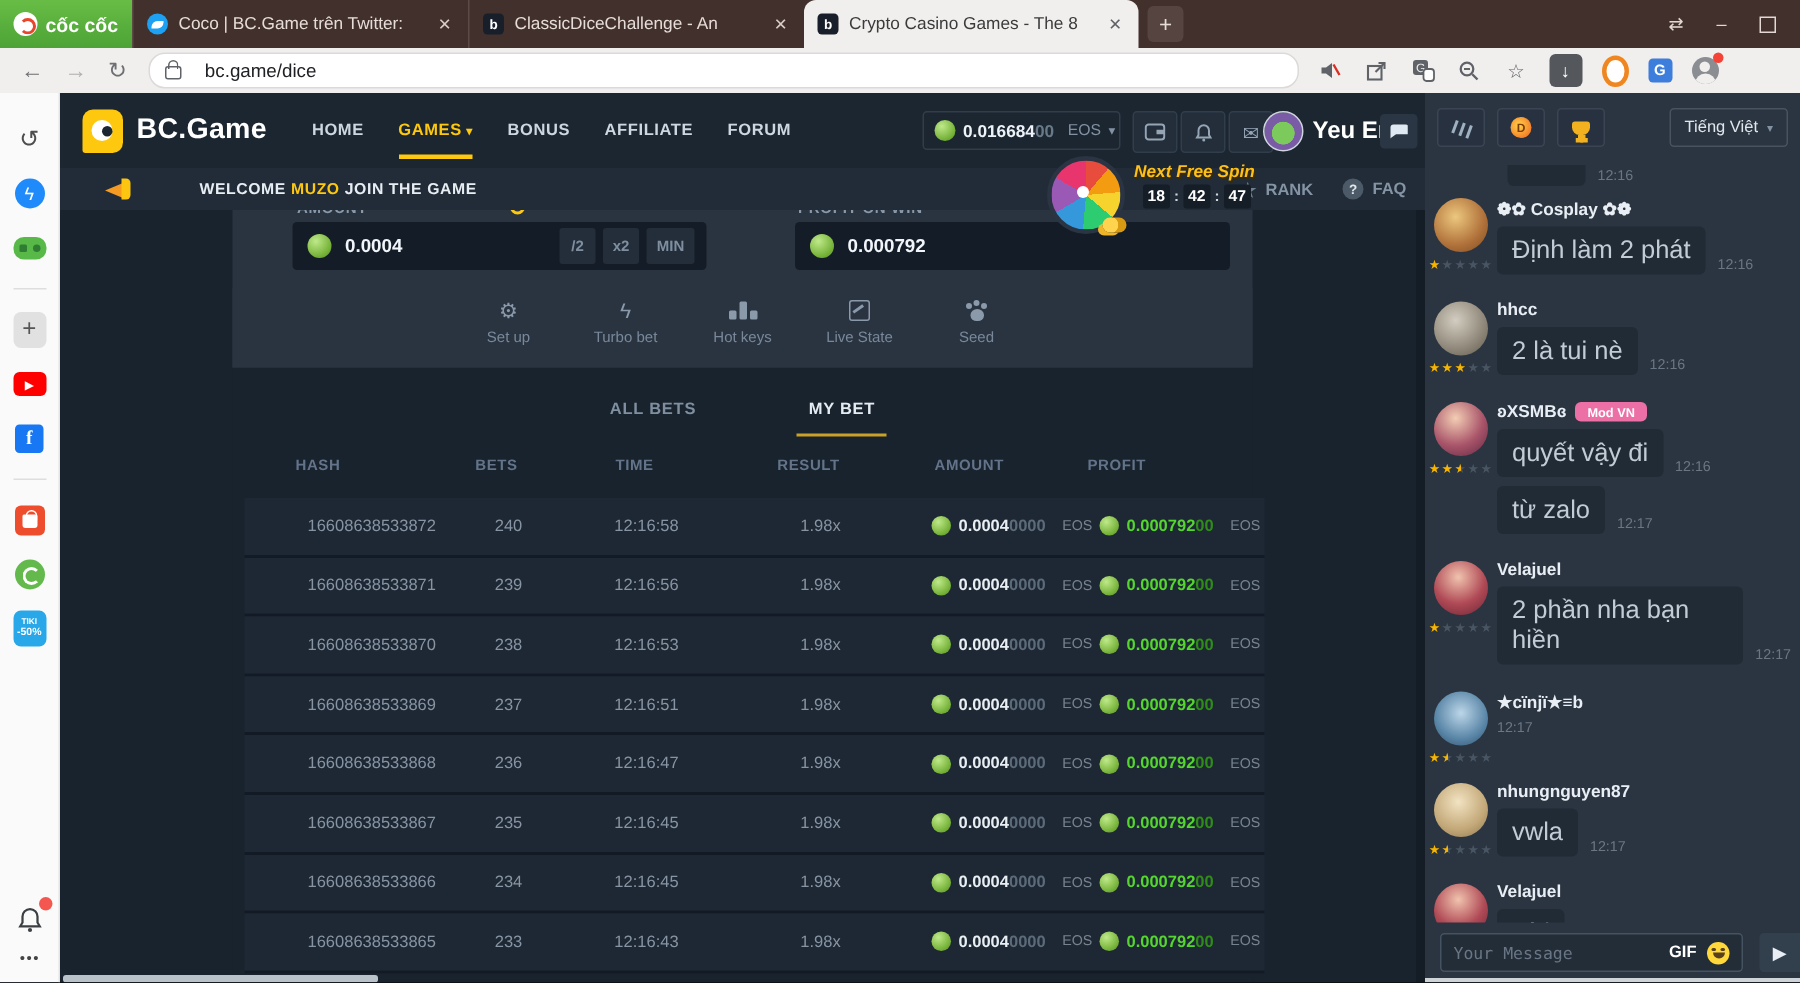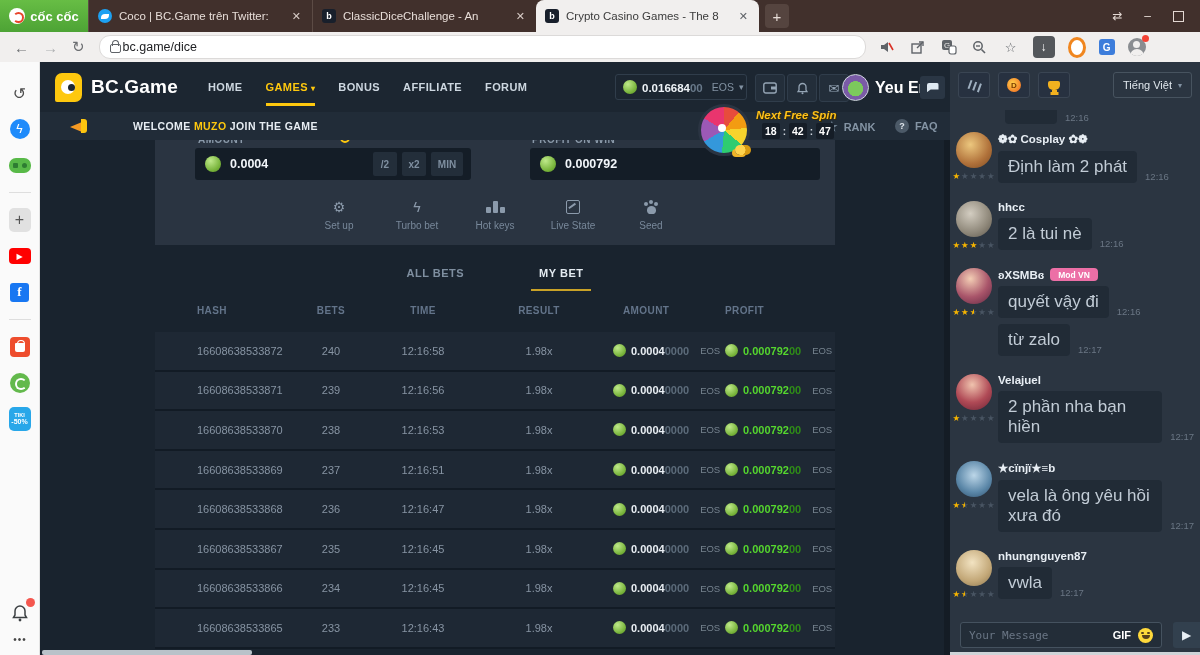--- a/index.html
+++ b/index.html
@@ -19,21 +19,21 @@
   .fav-tw{width:14px;height:14px;border-radius:50%;background:#1da1f2;flex:none;position:relative;}
   .fav-tw:after{content:"";position:absolute;left:3px;top:5px;width:8px;height:5px;background:#fff;border-radius:4px 0 4px 0;}
   .fav-bc{width:14px;height:14px;border-radius:3px;background:#181f2b;color:#fff;font-size:9px;font-weight:bold;display:flex;align-items:center;justify-content:center;flex:none;}
   .newtab{width:24px;height:24px;margin-left:6px;border-radius:4px;background:#55443f;color:#e7ddd8;font-size:15px;display:flex;align-items:center;justify-content:center;}
   .winctl{margin-left:auto;display:flex;align-items:center;gap:22px;padding-right:16px;color:#e3d8d3;font-size:12px;}
   .winctl .sq{width:9px;height:9px;border:1.5px solid #e3d8d3;}
   
   .toolbar{position:absolute;left:0;top:32px;width:1200px;height:30px;background:#f1efee;display:flex;align-items:center;}
   .navbtn{color:#6d6f72;font-size:15px;margin-left:14px;}
   .navbtn.dim{color:#aeb0b2;}
-  .urlbar{margin-left:14px;width:745px;height:22px;background:#fff;border:1px solid #dcdad9;border-radius:11px;display:flex;align-items:center;gap:2px;padding:0 10px;}
+  .urlbar{margin-left:14px;width:745px;height:22px;background:#fff;border:1px solid #dcdad9;border-radius:11px;display:flex;align-items:center;gap:16px;padding:0 10px;}
   .lock{width:9px;height:7px;border:1.5px solid #5f6368;border-radius:2px;position:relative;margin-top:3px;}
   .lock:before{content:"";position:absolute;left:1px;top:-5px;width:5px;height:5px;border:1.5px solid #5f6368;border-bottom:none;border-radius:4px 4px 0 0;}
   .url{font-size:12.5px;color:#202124;}
   .tbicons{margin-left:12px;display:flex;align-items:center;gap:13px;}
   .tbi{width:18px;height:18px;display:flex;align-items:center;justify-content:center;color:#5f6368;font-size:13px;position:relative;}
   .dlbtn{width:22px;height:22px;border-radius:4px;background:#54575b;color:#fff;display:flex;align-items:center;justify-content:center;font-size:12px;font-weight:bold;}
   .oring{width:15px;height:15px;border-radius:50%;border:3.5px solid #f0861f;background:#fff;}
   .bluext{width:16px;height:16px;border-radius:3px;background:#3d7ddb;color:#fff;font-size:10px;font-weight:bold;display:flex;align-items:center;justify-content:center;position:relative;}
   .reddot{position:absolute;right:-3px;top:-3px;width:7px;height:7px;border-radius:50%;background:#f44336;}
   .prof{width:18px;height:18px;border-radius:50%;background:#8a8d91;position:relative;overflow:hidden;}
@@ -129,21 +129,21 @@
   .lsico:after{content:"";position:absolute;left:1px;top:4px;width:8px;height:1.5px;background:#8b9aab;transform:rotate(-35deg);}
   .pawico{width:9px;height:8px;background:#8b9aab;border-radius:50% 50% 45% 45%;position:relative;margin-top:5px;}
   .pawico:before{content:"";position:absolute;left:-3px;top:-4px;width:4px;height:4px;border-radius:50%;background:#8b9aab;box-shadow:5px -2px 0 #8b9aab,10px 0 0 #8b9aab;}
   
   .bets{position:absolute;left:115px;top:183px;width:680px;height:410px;background:#19232e;}
   .btabs{position:absolute;top:22px;left:0;width:680px;display:flex;justify-content:center;gap:75px;}
   .btab{font-size:11px;font-weight:bold;color:#7f8fa0;letter-spacing:0.5px;padding-bottom:12px;position:relative;text-align:center;}
   .btab.on{color:#e4ebf1;}
   .btab.on:after{content:"";position:absolute;left:-8px;right:-8px;bottom:0;height:2px;background:#c9a227;}
   .thead{position:absolute;top:60px;left:0;width:680px;display:flex;color:#63748a;font-size:10px;font-weight:bold;letter-spacing:0.4px;}
-  .trows{position:absolute;top:87px;left:0;width:680px;}
+  .trows{position:absolute;top:87px;left:8px;width:680px;}
   .trow{display:flex;align-items:center;height:37.6px;background:#1e2834;border-bottom:2px solid #121b25;color:#8794a3;font-size:11px;}
   .c{box-sizing:border-box;}
   .c-hash{width:140px;padding-left:42px;text-align:left;}
   .c-nonce{width:72px;text-align:center;}
   .c-time{width:112px;text-align:center;}
   .c-result{width:120px;text-align:center;}
   .c-amt{width:126px;display:flex;align-items:center;gap:5px;padding-left:14px;}
   .c-pft{width:110px;display:flex;align-items:center;gap:5px;}
   .vmain{color:#e9eef3;font-weight:bold;} .vtrail{color:#5c6b7a;font-weight:bold;}
   .gmain{color:#55d62e;font-weight:bold;} .gtrail{color:#2f8c18;font-weight:bold;}
@@ -669,21 +669,20 @@
         <div class="msg">
           <div class="avcol">
             <span class="avatar av-group"></span>
             <span class="stars"><span class="star full">★</span><span class="star half">★</span><span class="star">★</span><span class="star">★</span><span class="star">★</span></span>
           </div>
           <div class="mcol">
             <div class="mname">
               <span>★cïnjï★≡b</span>
             </div>
             <div class="bline">
-              <span class="bubble">vela là ông yêu hồi xưa đó</span>
               <span class="mts">12:17</span>
             </div>
           </div>
         </div>
         <div class="msg">
           <div class="avcol">
             <span class="avatar av-blonde"></span>
             <span class="stars"><span class="star full">★</span><span class="star half">★</span><span class="star">★</span><span class="star">★</span><span class="star">★</span></span>
           </div>
           <div class="mcol">

